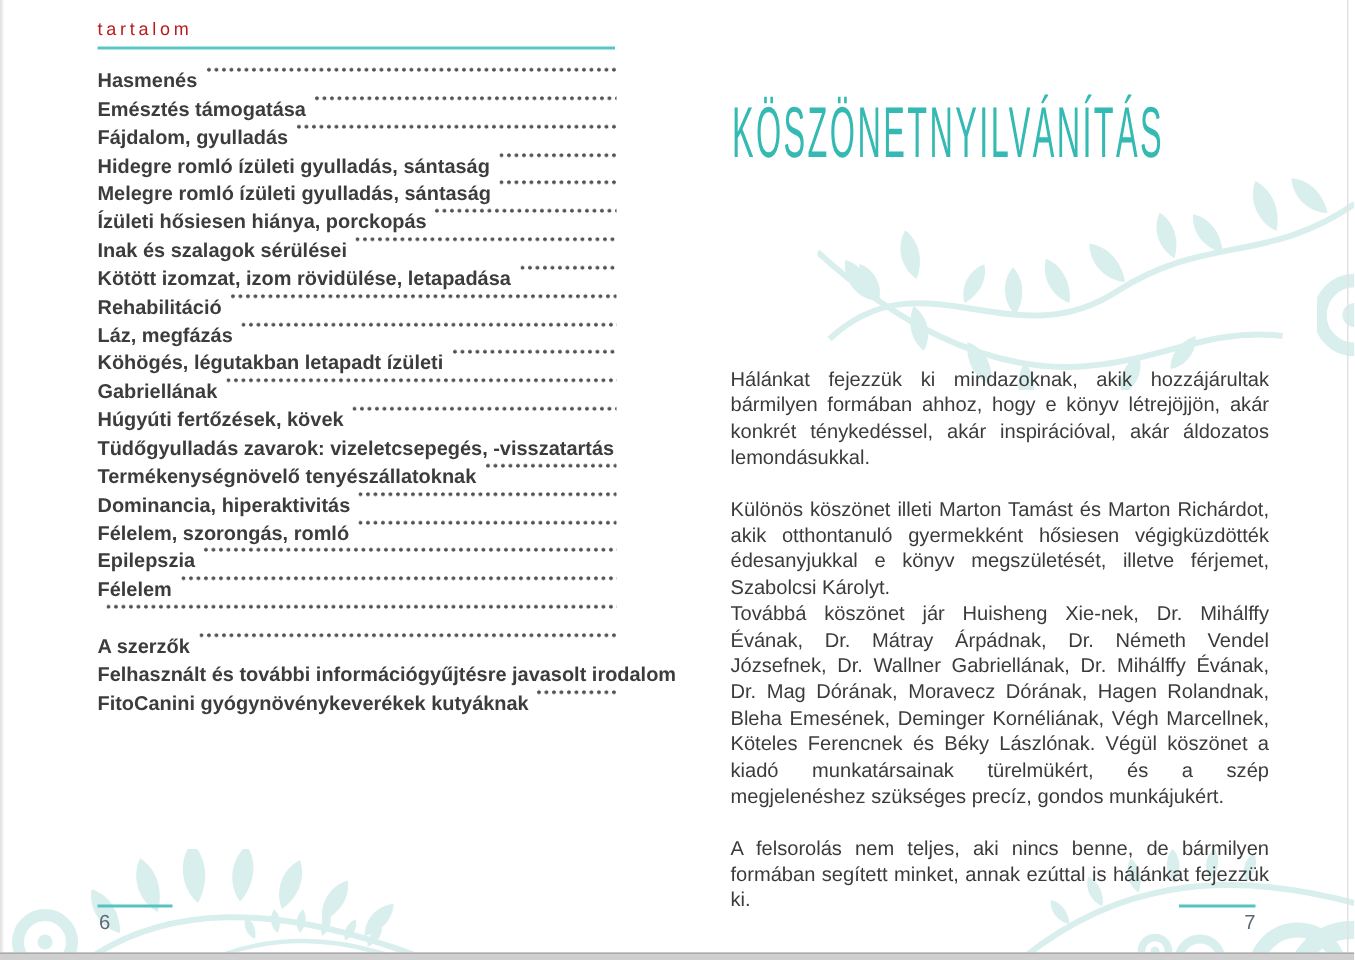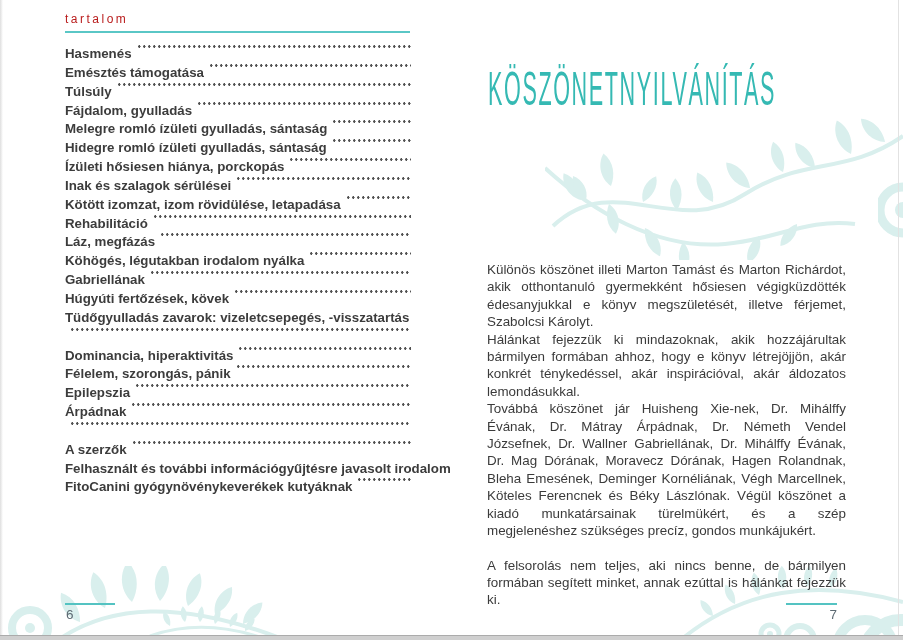--- a/index.html
+++ b/index.html
@@ -135,41 +135,37 @@
     <div class="toc-row">
       <span class="toc-label">Hasmenés</span>
       <span class="toc-dots"></span>
     </div>
 
     <div class="toc-row">
       <span class="toc-label">Emésztés támogatása</span>
       <span class="toc-dots"></span>
     </div>
 
-    <div class="toc-row">
-      <span class="toc-label">Túlsúly</span>
-      <span class="toc-dots"></span>
-    </div>
 
     <div class="toc-row">
       <span class="toc-label">Fájdalom, gyulladás</span>
       <span class="toc-dots"></span>
     </div>
 
     <div class="toc-row">
+      <span class="toc-label">Hidegre romló ízületi gyulladás, sántaság</span>
+      <span class="toc-dots"></span>
+    </div>
+
+    <div class="toc-row">
       <span class="toc-label">Melegre romló ízületi gyulladás, sántaság</span>
       <span class="toc-dots"></span>
     </div>
 
     <div class="toc-row">
-      <span class="toc-label">Hidegre romló ízületi gyulladás, sántaság</span>
-      <span class="toc-dots"></span>
-    </div>
-
-    <div class="toc-row">
       <span class="toc-label">Ízületi hősiesen hiánya, porckopás</span>
       <span class="toc-dots"></span>
     </div>
 
     <div class="toc-row">
       <span class="toc-label">Inak és szalagok sérülései</span>
       <span class="toc-dots"></span>
     </div>
 
     <div class="toc-row">
@@ -181,61 +177,62 @@
       <span class="toc-label">Rehabilitáció</span>
       <span class="toc-dots"></span>
     </div>
 
     <div class="toc-row">
       <span class="toc-label">Láz, megfázás</span>
       <span class="toc-dots"></span>
     </div>
 
     <div class="toc-row">
-      <span class="toc-label">Köhögés, légutakban irodalom nyálka</span>
+      <span class="toc-label">Köhögés, légutakban letapadt ízületi</span>
       <span class="toc-dots"></span>
     </div>
 
     <div class="toc-row">
       <span class="toc-label">Gabriellának</span>
       <span class="toc-dots"></span>
     </div>
 
     <div class="toc-row">
       <span class="toc-label">Húgyúti fertőzések, kövek</span>
       <span class="toc-dots"></span>
     </div>
 
     <div class="toc-row">
       <span class="toc-label">Tüdőgyulladás zavarok: vizeletcsepegés, -visszatartás</span>
       <span class="toc-dots"></span>
     </div>
 
 
     <div class="toc-row">
+      <span class="toc-label">Termékenységnövelő tenyészállatoknak</span>
       <span class="toc-dots"></span>
     </div>
 
     <div class="toc-row">
       <span class="toc-label">Dominancia, hiperaktivitás</span>
       <span class="toc-dots"></span>
     </div>
 
     <div class="toc-row">
-      <span class="toc-label">Félelem, szorongás, pánik</span>
+      <span class="toc-label">Félelem, szorongás, romló</span>
       <span class="toc-dots"></span>
     </div>
 
     <div class="toc-row">
       <span class="toc-label">Epilepszia</span>
       <span class="toc-dots"></span>
     </div>
 
     <div class="toc-row">
-      <span class="toc-label">Árpádnak</span>
+      <span class="toc-label">Félelem</span>
       <span class="toc-dots"></span>
     </div>
 
     <div class="toc-row">
       <span class="toc-dots"></span>
     </div>
 
     <div class="toc-row">
       <span class="toc-label">A szerzők</span>
       <span class="toc-dots"></span>
@@ -251,23 +248,23 @@
       <span class="toc-dots"></span>
     </div>
   </div>
 
   <div class="folio-rule left"></div>
   <div class="folio-num left">6</div>
 
   <div class="ack-title">KÖSZÖNETNYILVÁNÍTÁS</div>
 
   <div class="ack-body">
+    <p class="par" data-gap="n">Hálánkat fejezzük ki mindazoknak, akik hozzájárultak bármilyen formában ahhoz, hogy e könyv létrejöjjön, akár konkrét ténykedéssel, akár inspirációval, akár áldozatos lemondásukkal.</p>
+
     <p class="par" data-gap="y">Különös köszönet illeti Marton Tamást és Marton Richárdot, akik otthontanuló gyermekként hősiesen végigküzdötték édesanyjukkal e könyv megszületését, illetve férjemet, Szabolcsi Károlyt.</p>
-
-    <p class="par" data-gap="n">Hálánkat fejezzük ki mindazoknak, akik hozzájárultak bármilyen formában ahhoz, hogy e könyv létrejöjjön, akár konkrét ténykedéssel, akár inspirációval, akár áldozatos lemondásukkal.</p>
 
     <p class="par" data-gap="n">Továbbá köszönet jár Huisheng Xie-nek, Dr. Mihálffy Évának, Dr. Mátray Árpádnak, Dr. Németh Vendel Józsefnek, Dr. Wallner Gabriellának, Dr. Mihálffy Évának, Dr. Mag Dórának, Moravecz Dórának, Hagen Rolandnak, Bleha Emesének, Deminger Kornéliának, Végh Marcellnek, Köteles Ferencnek és Béky Lászlónak. Végül köszönet a kiadó munkatársainak türelmükért, és a szép megjelenéshez szükséges precíz, gondos munkájukért.</p>
 
     <p class="par" data-gap="y">A felsorolás nem teljes, aki nincs benne, de bármilyen formában segített minket, annak ezúttal is hálánkat fejezzük ki.</p>
   </div>
 
   <div class="folio-rule right"></div>
   <div class="folio-num right">7</div>
 
   <div class="page-left-edge"></div>

